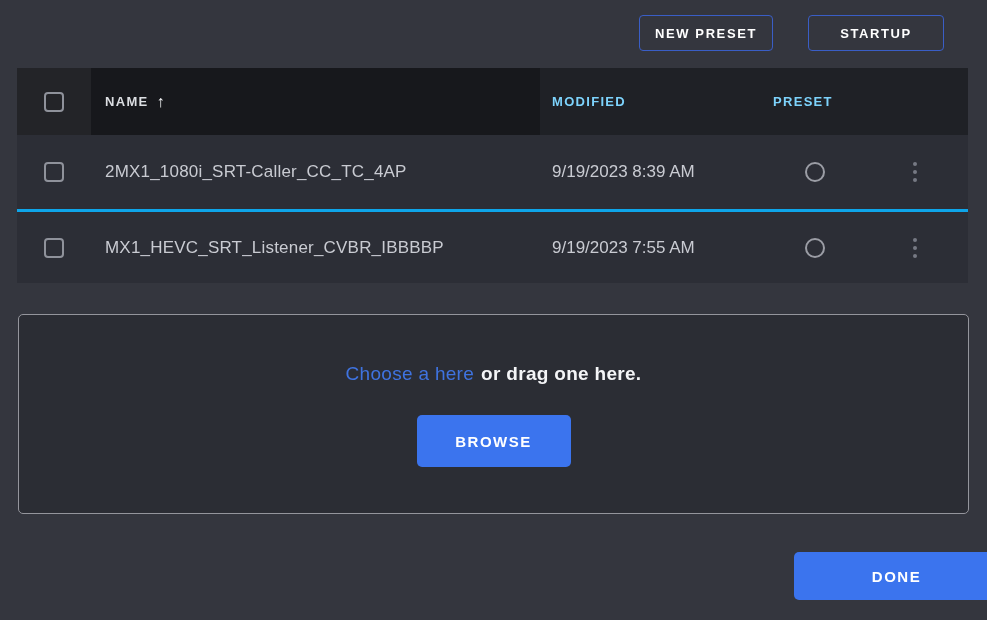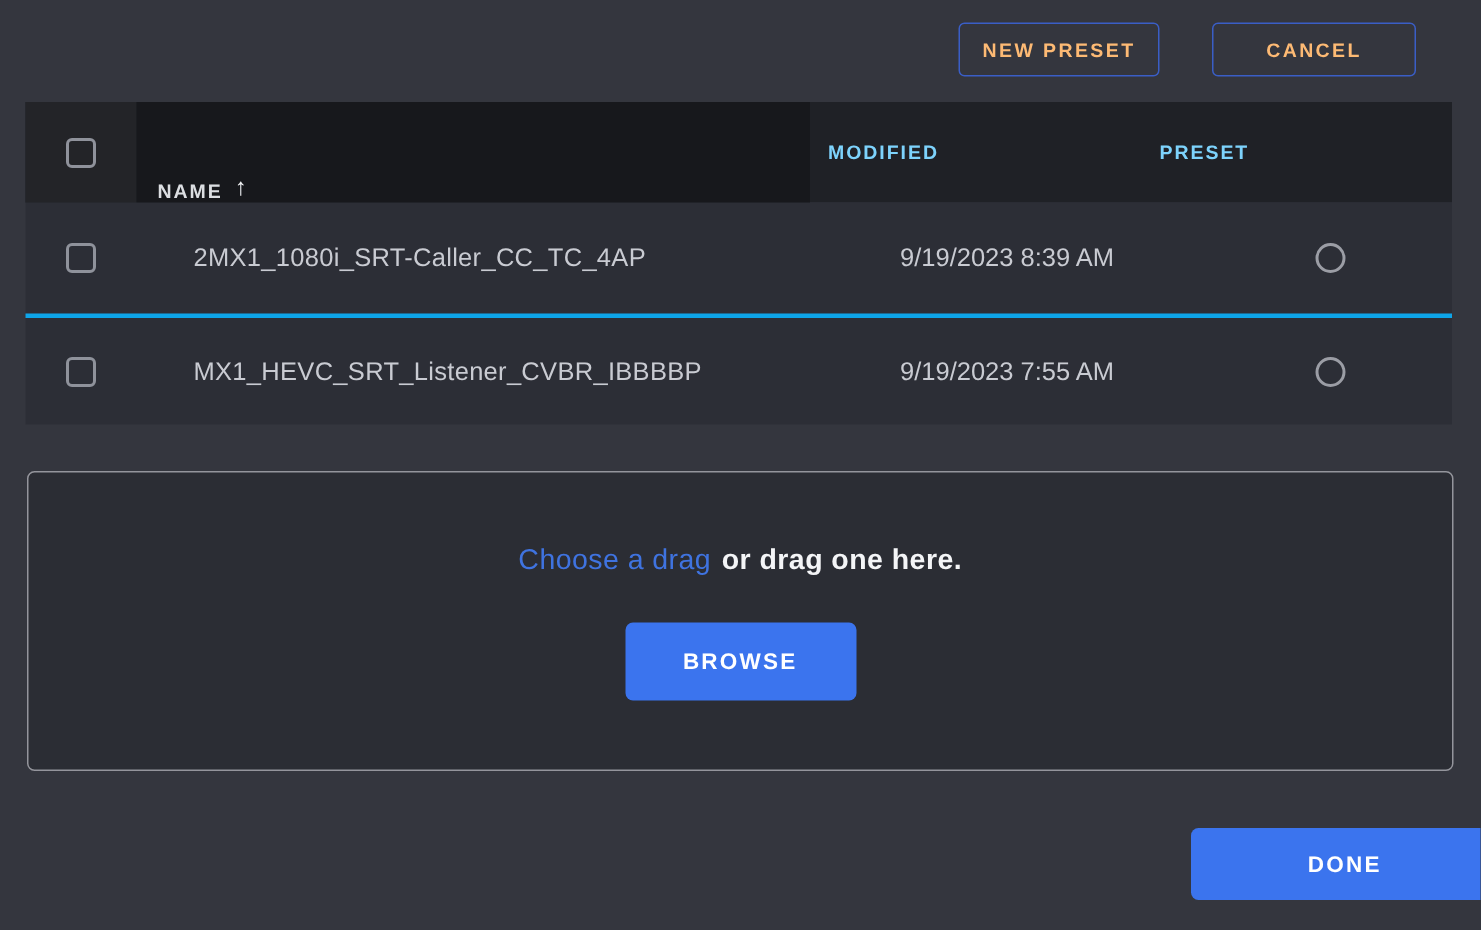--- a/index.html
+++ b/index.html
@@ -6,44 +6,44 @@
   body{
     width:987px;height:620px;position:relative;overflow:hidden;
     background:#34363e;
     font-family:"Liberation Sans",sans-serif;
     -webkit-font-smoothing:antialiased;
   }
   
   .btn-outline{
     position:absolute;top:15px;height:36px;box-sizing:border-box;
     background:transparent;border:1px solid #3a5ec6;border-radius:4px;
-    color:#fdba74;font-family:"Liberation Sans",sans-serif;
+    color:#ffffff;font-family:"Liberation Sans",sans-serif;
     font-size:13px;font-weight:bold;letter-spacing:1.6px;cursor:pointer;
   }
   .btn-new-preset{left:639px;width:134px;}
   .btn-cancel{left:808px;width:136px;}
 
   
   .table{position:absolute;left:17px;top:68px;width:951px;}
   .thead,.trow{
     display:grid;
     grid-template-columns:74px 449px 223px 127px 78px;
     align-items:stretch;
   }
   .thead{height:67px;background:#1f2126;}
   .th{
     display:flex;align-items:center;
     color:#7dd3fc;font-size:13px;font-weight:bold;letter-spacing:1.3px;
   }
   .th-check{background:#232428;justify-content:center;}
-  .th-name{background:#17181c;color:#dcdee2;padding-left:14px;gap:8px;align-items:flex-end;}
+  .th-name{background:#17181c;color:#dcdee2;padding-left:14px;gap:8px;}
   .th-modified{padding-left:12px;}
   .th-startup{padding-left:10px;}
   .sort-arrow{color:#f2f3f5;font-size:16px;font-weight:bold;letter-spacing:0;}
-  .trow{height:74px;background:#2c2e36;gap:24px;}
+  .trow{height:74px;background:#2c2e36;}
   .trow + .trow{border-top:3px solid #0ea5e9;box-sizing:border-box;}
   .td{display:flex;align-items:center;color:#c9cbd2;font-size:17px;}
   .td-check{justify-content:center;}
   .td-name{padding-left:14px;letter-spacing:0.2px;}
   .td-modified{padding-left:12px;}
   .td-startup{padding-left:42px;}
   .td-actions{padding-left:19px;}
 
   .checkbox{
     width:20px;height:20px;box-sizing:border-box;
@@ -78,21 +78,21 @@
   }
   
   .btn-done{position:absolute;left:794px;top:552px;width:205px;height:48px;}
 </style>
 </head>
 <body>
 
 <div>
 
   <button class="btn-outline btn-new-preset">NEW PRESET</button>
-  <button class="btn-outline btn-cancel">CANCEL</button>
+  <button class="btn-outline btn-cancel">STARTUP</button>
 
   <div class="table">
     <div class="thead">
       <div class="th th-check">
         <span class="checkbox"></span>
       </div>
       <div class="th th-name">
         <span>NAME</span>
         <span class="sort-arrow">↑</span>
       </div>
@@ -133,21 +133,21 @@
             <i></i>
             <i></i>
             <i></i>
           </span>
       </div>
     </div>
   </div>
 
   <div class="dropzone">
     <div class="dz-text">
-      <span class="dz-link">Choose a drag</span>
+      <span class="dz-link">Choose a here</span>
       <span>or drag one here.</span>
     </div>
     <button class="btn-primary btn-browse">BROWSE</button>
   </div>
 
   <button class="btn-primary btn-done">DONE</button>
 
 </div>
 
 </body></html>

